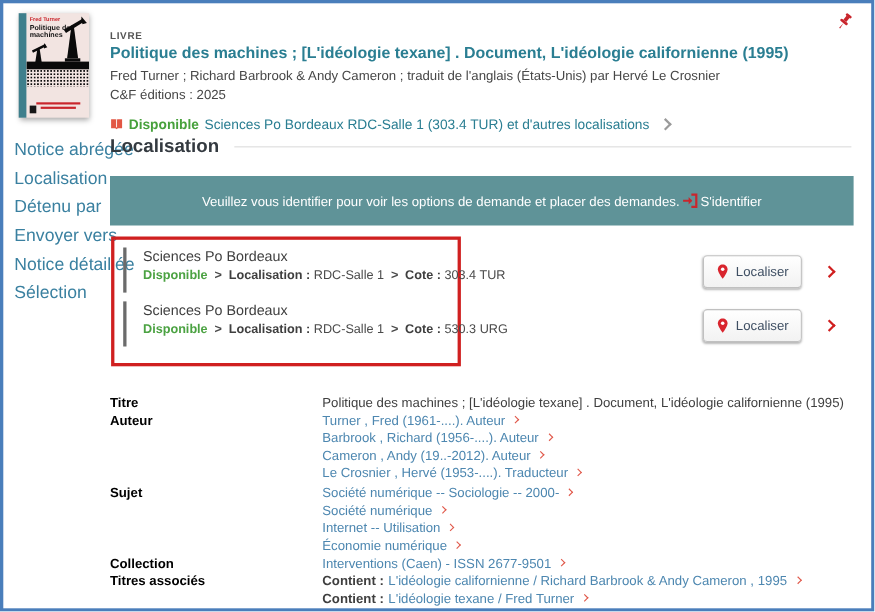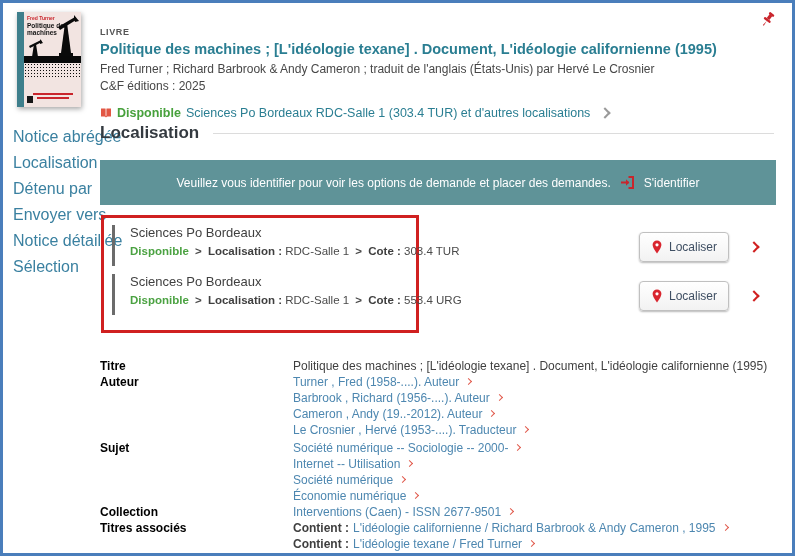--- a/index.html
+++ b/index.html
@@ -43,21 +43,21 @@
   
   .sidebar{position:absolute;left:10px;top:121px;width:86px;}
   .nav-item{height:26px;line-height:26px;font-size:16px;color:#3a80a0;cursor:pointer;white-space:nowrap;}
   
   .main{position:absolute;left:97px;top:116px;width:676px;height:440px;}
   .section-head{position:absolute;top:4px;left:0;right:2px;display:flex;align-items:center;gap:14px;}
   .section-head h2{margin:0;font-size:17px;font-weight:bold;color:#343a40;}
   .rule{flex:1;height:1px;background:#dcdcdc;}
   
   .banner{position:absolute;top:41px;left:0;width:676px;height:45px;background:#5f9398;
-          display:flex;align-items:center;justify-content:center;gap:9px;color:#fff;font-size:12px;}
+          display:flex;align-items:center;justify-content:center;gap:2px;color:#fff;font-size:12px;}
   .signin-link{color:#fff;cursor:pointer;}
   
   .holdings{position:absolute;top:94px;left:0;right:0;height:126px;}
   .annotation-box{position:absolute;left:1px;top:2px;width:312px;height:112px;
                   border:3px solid #d02020;pointer-events:none;}
   .holding{position:absolute;left:12px;right:0;height:44px;display:flex;align-items:flex-start;}
   .holding.h1{top:12px;} .holding.h2{top:61px;}
   .vbar{width:3px;height:41px;background:#6b6b6b;margin-right:15px;flex:0 0 auto;}
   .holding-lib{font-size:13px;color:#404040;cursor:pointer;}
   .holding-meta{font-size:11.5px;color:#4a4a4a;margin-top:5px;}
@@ -193,21 +193,21 @@
         <div class="vbar"></div>
         <div>
           <div class="holding-lib">Sciences Po Bordeaux</div>
           <div class="holding-meta">
             <span class="st">Disponible</span>
             <span class="sep">&gt;</span>
             <b>Localisation :</b>
             <span>RDC-Salle 1</span>
             <span class="sep">&gt;</span>
             <b>Cote :</b>
-            <span>553.4 URG</span>
+            <span>530.3 URG</span>
           </div>
         </div>
         <div class="holding-actions">
           <button class="loc-btn">
             <svg width="12" height="14" viewBox="0 0 12 14">
               <path d="M6 .5C3.5.5 1.6 2.4 1.6 4.8 1.6 8 6 13.5 6 13.5s4.4-5.5 4.4-8.7C10.4 2.4 8.5.5 6 .5z" fill="#d9252e"></path>
               <circle cx="6" cy="4.8" r="1.6" fill="#fff"></circle>
             </svg>
             <span>Localiser</span>
           </button>
@@ -224,21 +224,21 @@
           <div class="dline">
               <span>Politique des machines ; [L'idéologie texane] . Document, L'idéologie californienne (1995)</span>
             </div>
         </div>
       </div>
 
       <div class="drow">
         <div class="dlabel">Auteur</div>
         <div class="dvals">
           <div class="dline">
-              <span class="dlink">Turner , Fred (1958-....). Auteur</span>
+              <span class="dlink">Turner , Fred (1961-....). Auteur</span>
               <span class="chev small salmon"></span>
             </div>
           <div class="dline">
               <span class="dlink">Barbrook , Richard (1956-....). Auteur</span>
               <span class="chev small salmon"></span>
             </div>
           <div class="dline">
               <span class="dlink">Cameron , Andy (19..-2012). Auteur</span>
               <span class="chev small salmon"></span>
             </div>
@@ -250,25 +250,25 @@
       </div>
 
       <div class="drow" style="margin-top:2px;">
         <div class="dlabel">Sujet</div>
         <div class="dvals">
           <div class="dline">
               <span class="dlink">Société numérique -- Sociologie -- 2000-</span>
               <span class="chev small salmon"></span>
             </div>
           <div class="dline">
+              <span class="dlink">Société numérique</span>
+              <span class="chev small salmon"></span>
+            </div>
+          <div class="dline">
               <span class="dlink">Internet -- Utilisation</span>
-              <span class="chev small salmon"></span>
-            </div>
-          <div class="dline">
-              <span class="dlink">Société numérique</span>
               <span class="chev small salmon"></span>
             </div>
           <div class="dline">
               <span class="dlink">Économie numérique</span>
               <span class="chev small salmon"></span>
             </div>
         </div>
       </div>
 
       <div class="drow">

